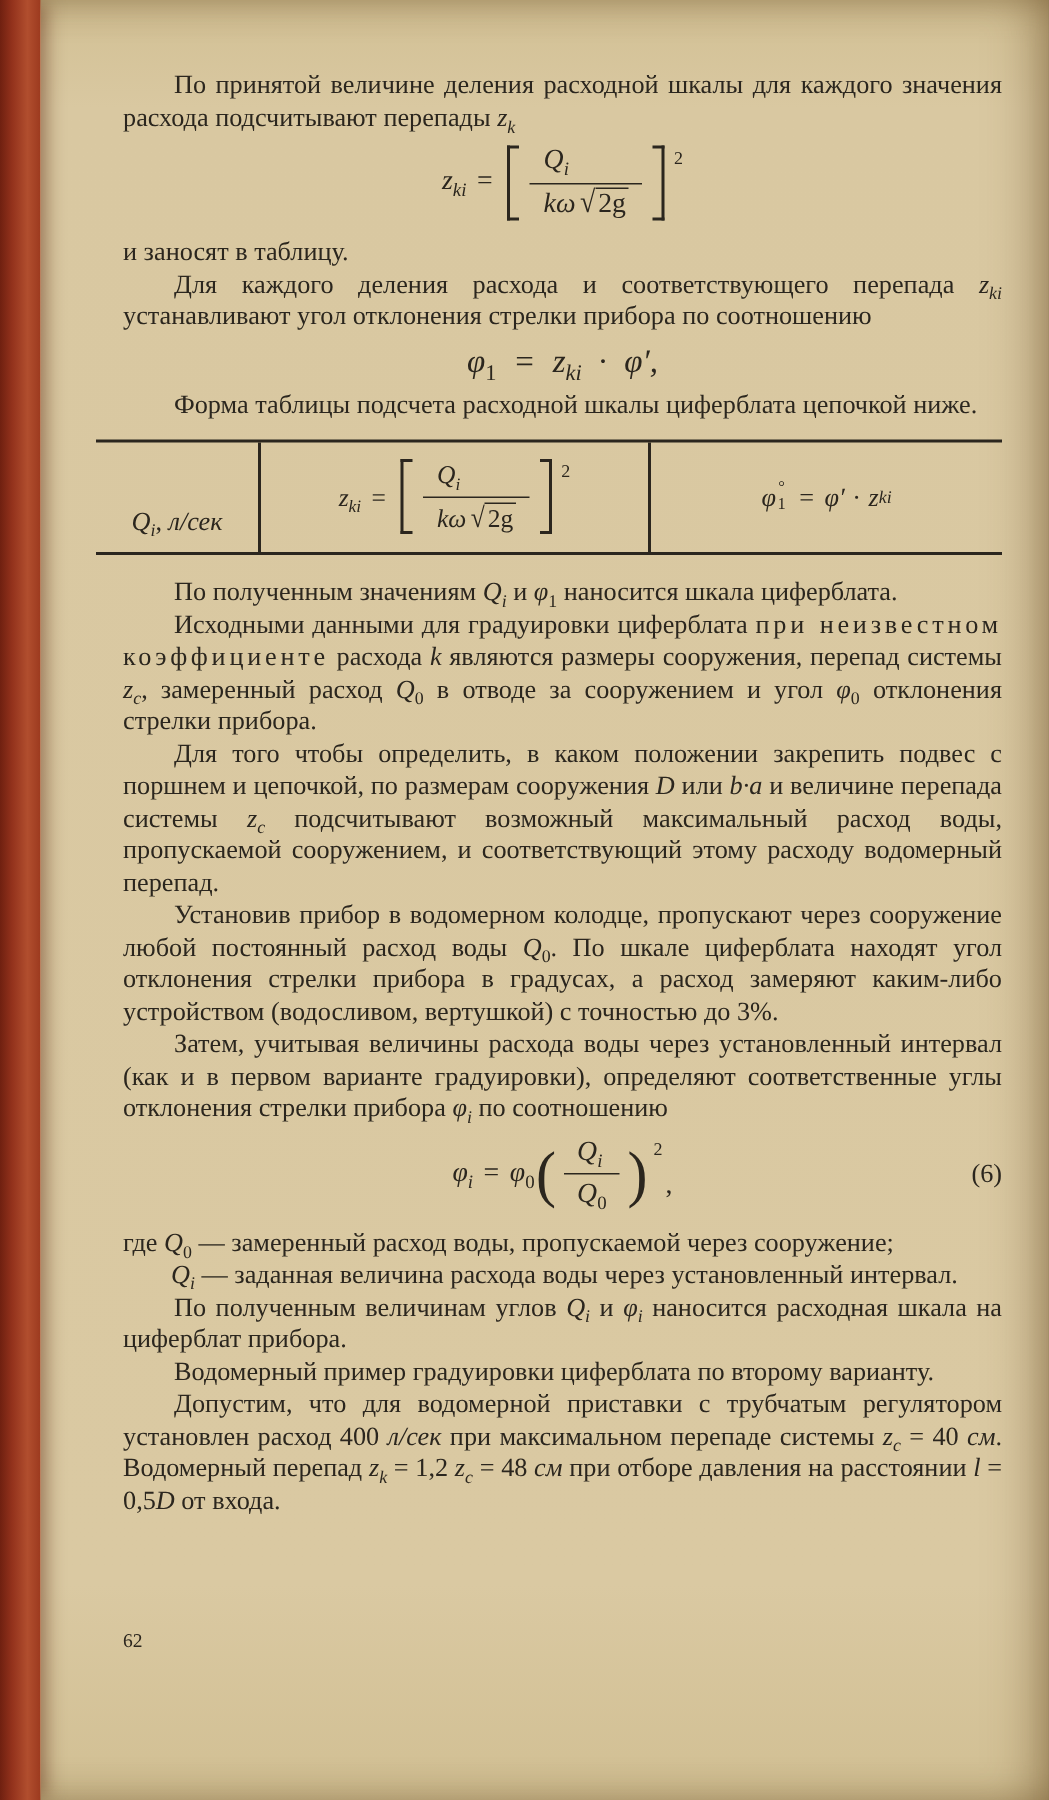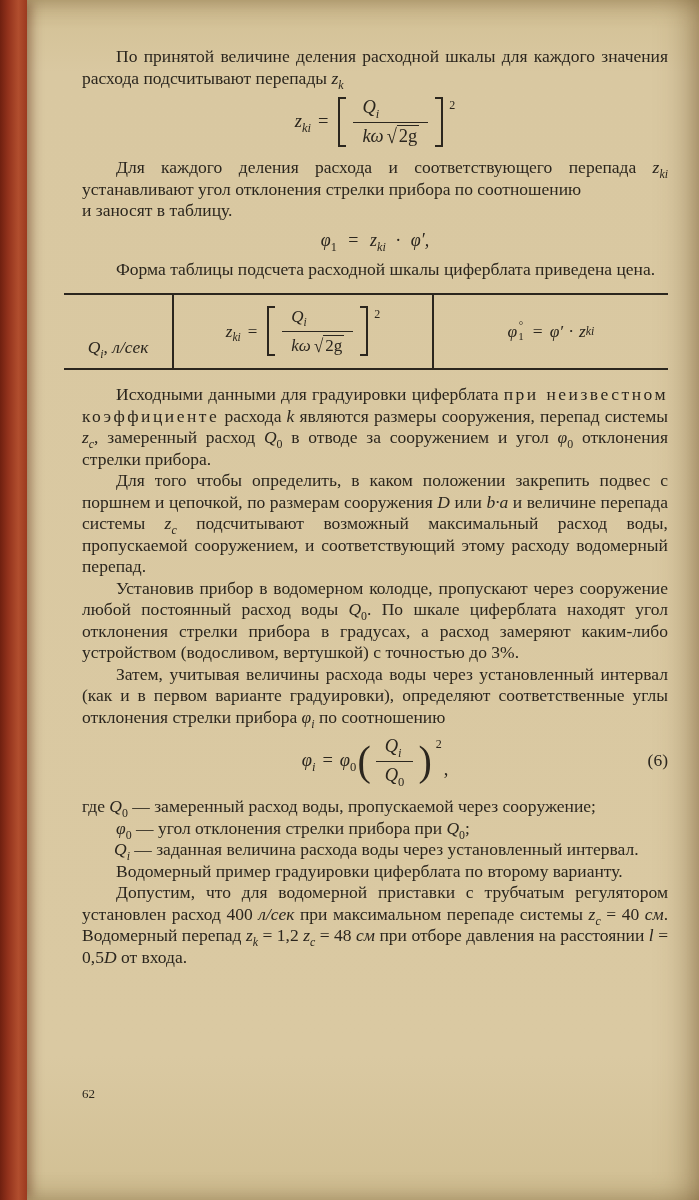--- a/index.html
+++ b/index.html
@@ -27,21 +27,21 @@
   p { margin:0; }
   .para { text-indent:34px; }
   .noindent { text-indent:0; }
   .it { font-style:italic; }
   .sp { letter-spacing:2.5px; }
   sub, sup { line-height:0; font-size:68%; }
 
   
   .formula-line { display:flex; align-items:center; justify-content:center;
                   margin:8px 0 10px; font-size:18.5px; text-indent:0; }
-  .formula-center { text-align:center; margin:8px 0; font-size:18px; text-indent:0; }
+  .formula-center { text-align:center; margin:8px 0; font-size:22px; text-indent:0; }
   .eqsp { margin:0 7px; }
   .dot  { margin:0 5px; }
   .frac { display:inline-block; margin:0 4px; vertical-align:middle; }
   .frac .num { display:block; border-bottom:1.5px solid var(--ink); padding:0 9px 3px; }
   .frac .den { display:block; padding:3px 9px 0; }
   .sqrt { display:inline-block; margin:0 0 0 3px; transform:scaleY(1.12); }
   .rad  { border-top:1.4px solid var(--ink); padding:0 2px; }
   .brk  { width:8px; align-self:stretch; margin:0 3px; }
   .brk.l { border-left:2px solid var(--ink); border-top:2px solid var(--ink); border-bottom:2px solid var(--ink); }
   .brk.r { border-right:2px solid var(--ink); border-top:2px solid var(--ink); border-bottom:2px solid var(--ink); }
@@ -84,32 +84,32 @@
       <span class="eqsp">=</span>
       <span class="brk l"></span>
       <span class="frac">
         <span class="num"><span class="it">Q</span><sub class="it">i</sub></span>
         <span class="den"><span class="it">kω</span><span class="sqrt">√</span><span class="rad">2g</span></span>
       </span>
       <span class="brk r"></span>
       <span class="bexp">2</span>
     </div>
 
+    <p class="para noindent"><span>и заносят в таблицу.</span></p>
     <p class="para"><span>Для каждого деления расхода и соответствующего перепада </span><span class="it">z</span><sub class="it">ki</sub><span> устанавливают угол отклонения стрелки прибора по соотношению</span></p>
-    <p class="para noindent"><span>и заносят в таблицу.</span></p>
 
     <div class="formula-center">
       <span class="it">φ</span><sub>1</sub>
       <span class="eqsp">=</span>
       <span class="it">z</span><sub class="it">ki</sub>
       <span class="dot">·</span>
       <span class="it">φ′,</span>
     </div>
 
-    <p class="para"><span>Форма таблицы подсчета расходной шкалы циферблата приведена цена.</span></p>
+    <p class="para"><span>Форма таблицы подсчета расходной шкалы циферблата цепочкой ниже.</span></p>
 
     <div class="ptable">
       <div class="cell c1">
         <span><span class="it">Q</span><sub class="it">i</sub><span>, </span><span class="it">л/сек</span></span>
       </div>
       <div class="cell c2">
         <span class="formula-inner">
           <span><span class="it">z</span><sub class="it">ki</sub></span>
           <span class="eqsp">=</span>
           <span class="brk l"></span>
@@ -128,20 +128,21 @@
             <sub>1</sub>
           </span>
         <span class="eqsp">=</span>
         <span class="it">φ′</span>
         <span class="dot">·</span>
         <span class="it">z</span>
           <sub class="it">ki</sub>
       </div>
     </div>
 
+    <p class="para"><span>По полученным значениям </span><span class="it">Q</span><sub class="it">i</sub><span> и </span><span class="it">φ</span><sub>1</sub><span> наносится шкала циферблата.</span></p>
     <p class="para"><span>Исходными данными для градуировки циферблата </span><span class="sp">при неизвестном коэффициенте</span><span> расхода </span><span class="it">k</span><span> являются размеры сооружения, перепад системы </span><span class="it">z</span><sub class="it">c</sub><span>, замеренный расход </span><span class="it">Q</span><sub>0</sub><span> в отводе за сооружением и угол </span><span class="it">φ</span><sub>0</sub><span> отклонения стрелки прибора.</span></p>
     <p class="para"><span>Для того чтобы определить, в каком положении закрепить подвес с поршнем и цепочкой, по размерам сооружения </span><span class="it">D</span><span> или </span><span class="it">b·a</span><span> и величине перепада системы </span><span class="it">z</span><sub class="it">c</sub><span> подсчитывают возможный максимальный расход воды, пропускаемой сооружением, и соответствующий этому расходу водомерный перепад.</span></p>
     <p class="para"><span>Установив прибор в водомерном колодце, пропускают через сооружение любой постоянный расход воды </span><span class="it">Q</span><sub>0</sub><span>. По шкале циферблата находят угол отклонения стрелки прибора в градусах, а расход замеряют каким-либо устройством (водосливом, вертушкой) с точностью до 3%.</span></p>
     <p class="para"><span>Затем, учитывая величины расхода воды через установленный интервал (как и в первом варианте градуировки), определяют соответственные углы отклонения стрелки прибора </span><span class="it">φ</span><sub class="it">i</sub><span> по соотношению</span></p>
 
     <div class="formula-wrap">
       <div class="f6-row">
         <span><span class="it">φ</span><sub class="it">i</sub></span>
         <span class="eqsp">=</span>
         <span><span class="it">φ</span><sub>0</sub></span>
@@ -152,23 +153,23 @@
         </span>
         <span class="paren">)</span>
         <span class="bexp">2</span>
         <span class="fcomma">,</span>
       </div>
       <span class="eq-num">(6)</span>
     </div>
 
     <div class="where">
       <p class="para noindent"><span>где </span><span class="it">Q</span><sub>0</sub><span> — замеренный расход воды, пропускаемой через сооружение;</span></p>
-      <p class="para where-sub"><span class="it">φ</span><sub>0</sub><span> — угол отклонения стрелки прибора при </span><span class="it">Q</span><sub>0</sub><span>;</span></p>
       <p class="para where-sub hang"><span class="it">Q</span><sub class="it">i</sub><span> — заданная величина расхода воды через установленный интервал.</span></p>
     </div>
 
+    <p class="para"><span>По полученным величинам углов </span><span class="it">Q</span><sub class="it">i</sub><span> и </span><span class="it">φ</span><sub class="it">i</sub><span> наносится расходная шкала на циферблат прибора.</span></p>
     <p class="para"><span>Водомерный пример градуировки циферблата по второму варианту.</span></p>
     <p class="para"><span>Допустим, что для водомерной приставки с трубчатым регулятором установлен расход 400 </span><span class="it">л/сек</span><span> при максимальном перепаде системы </span><span class="it">z</span><sub class="it">c</sub><span> = 40 </span><span class="it">см</span><span>. Водомерный перепад </span><span class="it">z</span><sub class="it">k</sub><span> = 1,2 </span><span class="it">z</span><sub class="it">c</sub><span> = 48 </span><span class="it">см</span><span> при отборе давления на расстоянии </span><span class="it">l</span><span> = 0,5</span><span class="it">D</span><span> от входа.</span></p>
 
   </div>
 
   <div class="pagenum">62</div>
 </div>
 
 </body></html>

